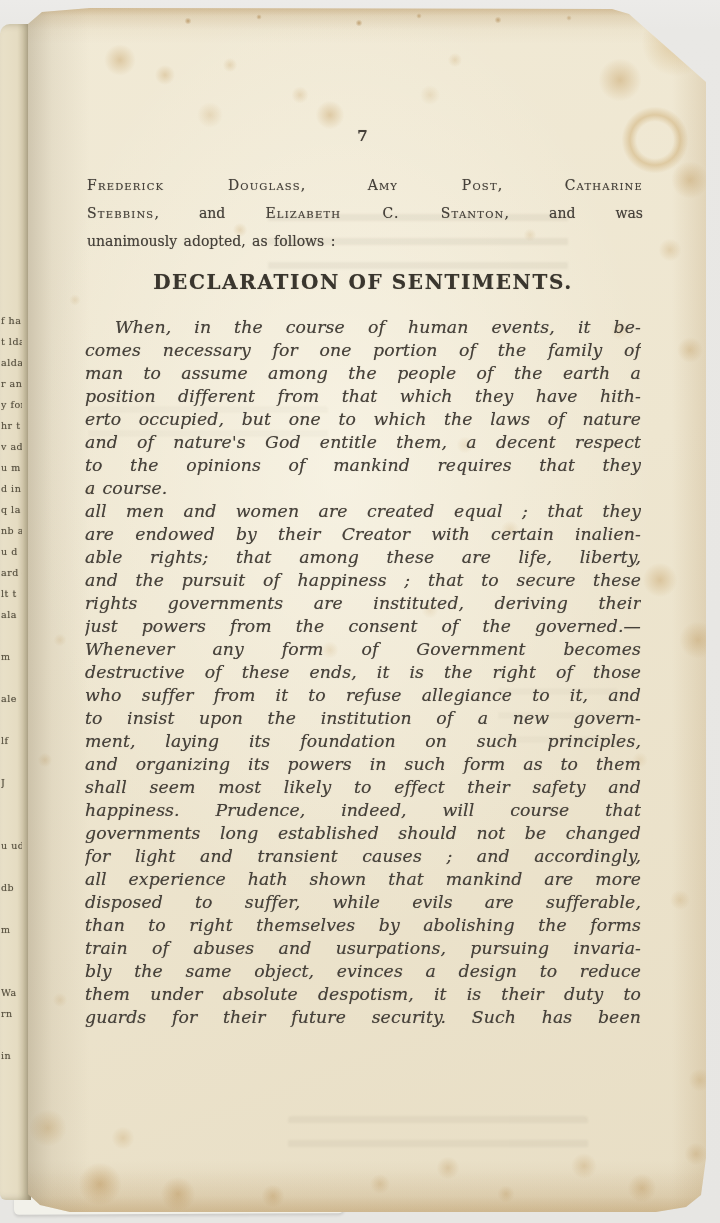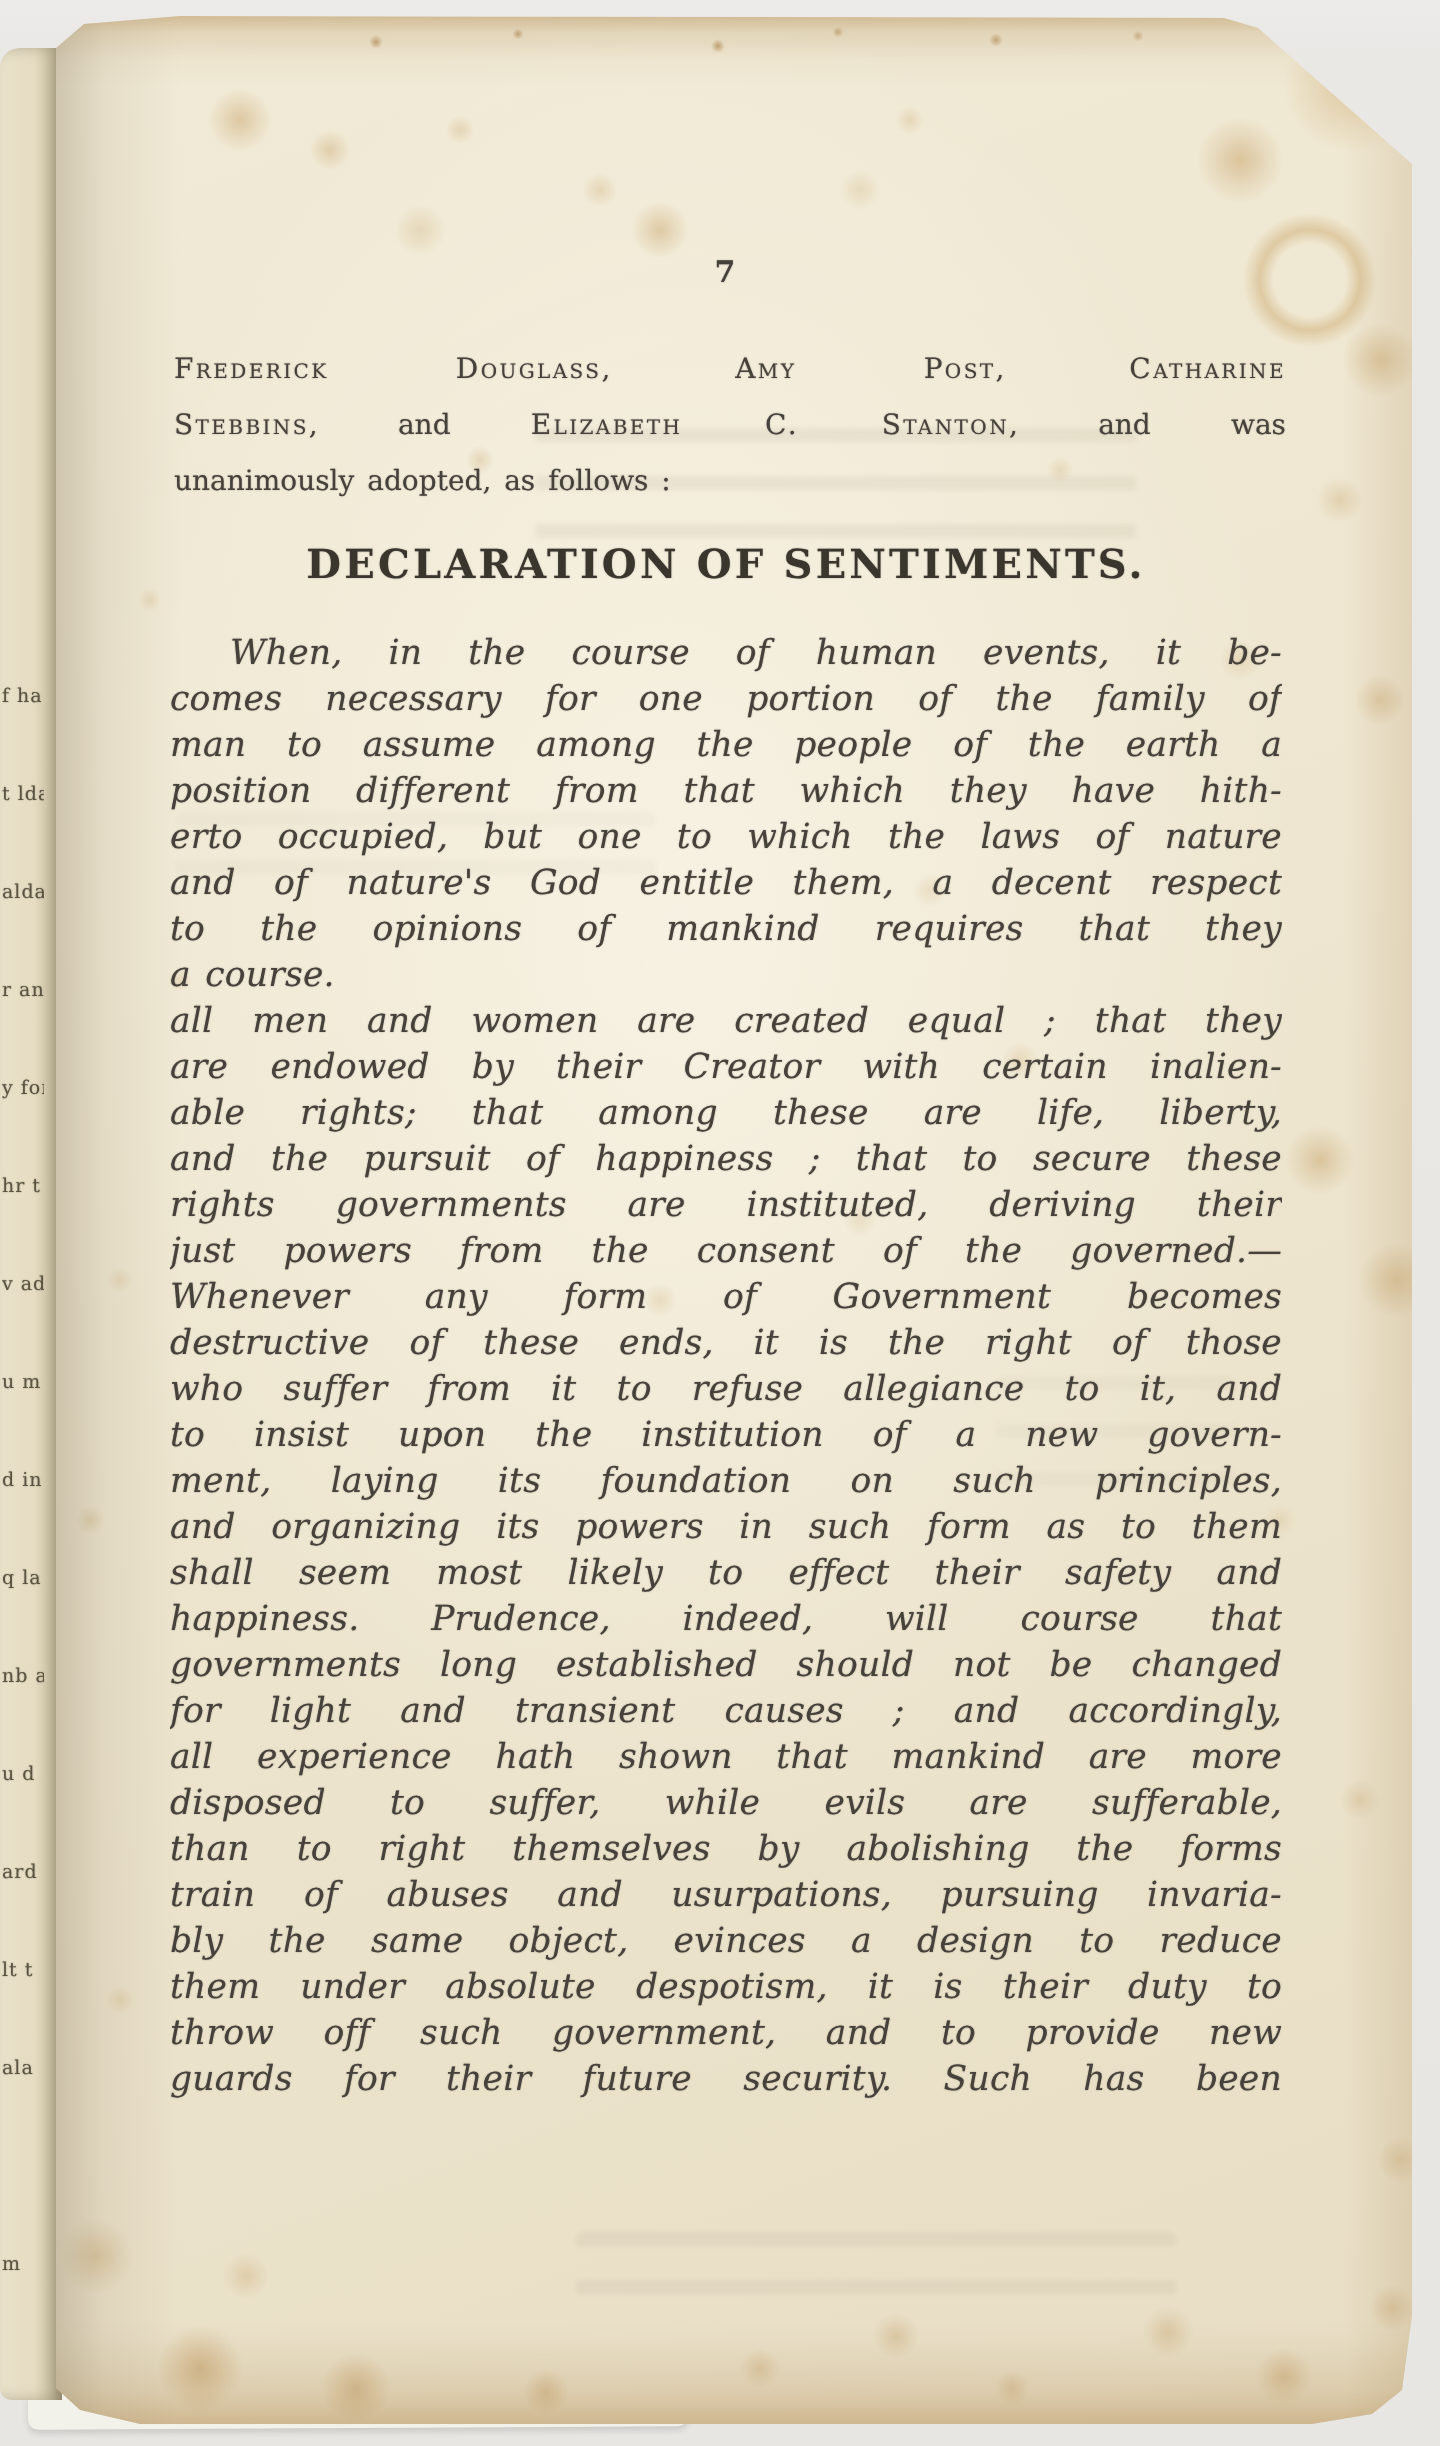--- a/index.html
+++ b/index.html
@@ -24,21 +24,21 @@
     position:absolute;left:0;top:24px;width:31px;height:1176px;z-index:2;
     background:linear-gradient(90deg,#e9e1c9 0,#e5dcc2 55%,#cfc5a7 85%,#b5aa8c 100%);
     border-radius:10px 0 0 6px;
     box-shadow:inset -5px 0 7px rgba(90,80,58,.35);
   }
   .spine-fragments{
     position:absolute;left:1px;top:286px;width:21px;overflow:hidden;
     font-size:9.5px;line-height:21px;color:rgba(78,70,52,.85);
     filter:blur(.3px);letter-spacing:.5px;white-space:nowrap;
   }
-  .frag{height:21px;overflow:hidden;margin-top:28px;}
+  .frag{height:21px;overflow:hidden;}
 
   
   .page{
     position:absolute;left:28px;top:8px;width:678px;height:1204px;z-index:3;
     background:
       radial-gradient(ellipse 420px 640px at 46% 38%,rgba(255,253,244,.5),rgba(255,253,244,0) 75%),
       linear-gradient(160deg,#f1ead6 0%,#eee6d0 45%,#e8dec5 100%);
     clip-path:polygon(0 16px,14px 4px,62px 0,584px 1px,601px 6px,678px 74px,
       678px 1150px,673px 1187px,658px 1199px,628px 1204px,42px 1204px,12px 1197px,0 1186px);
   }
@@ -238,19 +238,18 @@
           <div class="bline">shall seem most likely to effect their safety and</div>
           <div class="bline">happiness.  Prudence, indeed, will course that</div>
           <div class="bline">governments long established should not be changed</div>
           <div class="bline">for light and transient causes ; and accordingly,</div>
           <div class="bline">all experience hath shown that mankind are more</div>
           <div class="bline">disposed to suffer, while evils are sufferable,</div>
           <div class="bline">than to right themselves by abolishing the forms</div>
           <div class="bline">train of abuses and usurpations, pursuing invaria-</div>
           <div class="bline">bly the same object, evinces a design to reduce</div>
           <div class="bline">them under absolute despotism, it is their duty to</div>
-          <div class="bline">throw off such government, and to provide new</div>
           <div class="bline">guards for their future security.  Such has been</div>
         </div>
     </div>
   </div>
 
 </div>
 
 </body></html>

